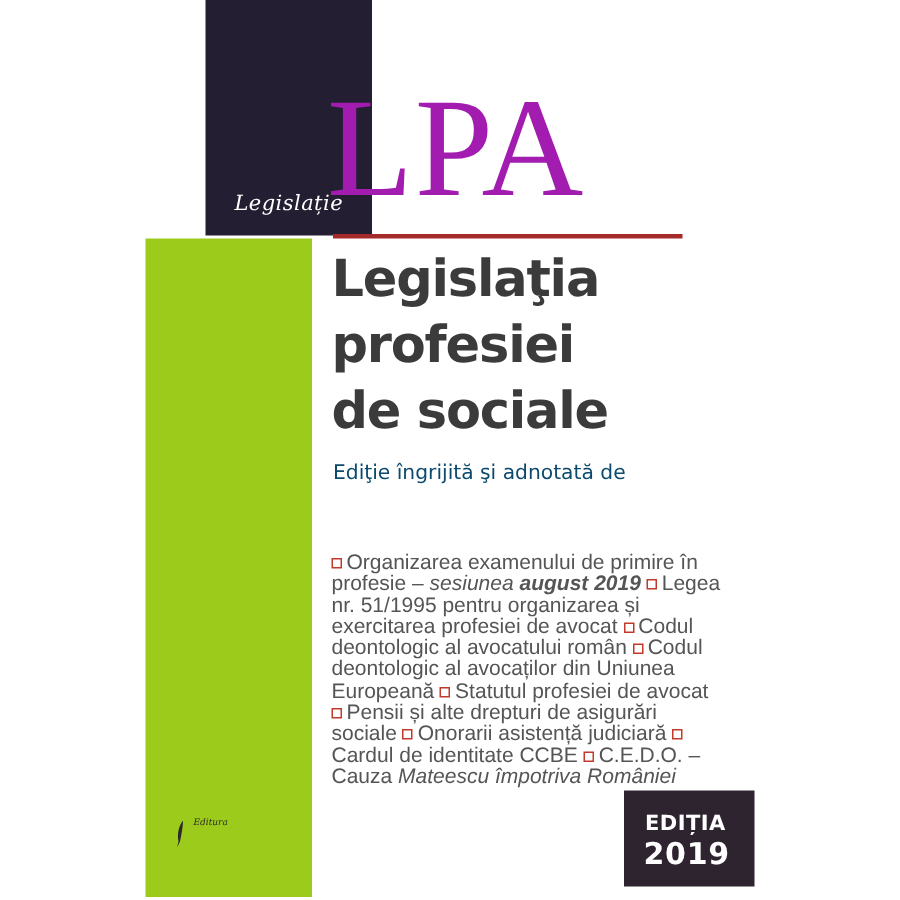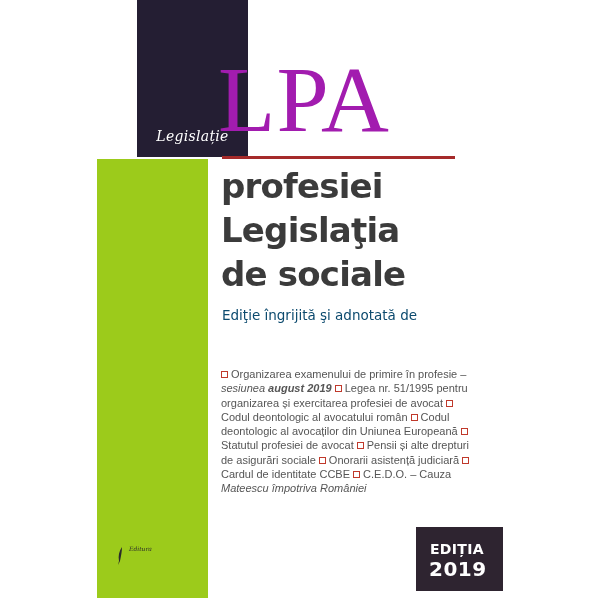--- a/index.html
+++ b/index.html
@@ -50,21 +50,21 @@
     .edition-note {
       position: absolute; left: 222px; top: 307px; font-family: "DejaVu Sans", sans-serif;
       font-size: 13.5px; line-height: 16px; color: #0c4a6e;
     }
     .editor {
       position: absolute; left: 222px; top: 322px; font-family: "DejaVu Sans", sans-serif; font-weight: bold;
       font-size: 13.5px; line-height: 16px; color: #a52a2a;
     }
     .contents {
       position: absolute; left: 221px; top: 367px; width: 260px; font-family: "Liberation Sans", sans-serif;
-      font-size: 11px; line-height: 14.3px; color: #555555;
+      font-size: 14px; line-height: 14.3px; color: #555555;
     }
     .box {
       display: inline-block; width: 7px; height: 7px; border: 1.2px solid #c0392b; margin-right: 3px;
       vertical-align: 0px; box-sizing: border-box; background: #fff;
     }
     .contents i { font-style: italic; }
     .contents b { font-weight: bold; }
     .edition-box {
       position: absolute; left: 416px; top: 527px; width: 87px; height: 64px; background: #2e2430;
       color: #ffffff; font-family: "DejaVu Sans", sans-serif; font-weight: bold;
@@ -85,22 +85,22 @@
         <path d="M5 0 C2 4 1 9 2 14 L1 18 L3 14 C4 9 5 4 5 0 Z" fill="#2a2a2a"></path>
       </svg>
       <span class="pub-small">Editura</span>
     </div>
   </div>
 
   <div class="lpa">LPA</div>
   <div class="red-rule"></div>
 
   <div class="title">
+    <div>Legislaţia</div>
     <div>profesiei</div>
-    <div>Legislaţia</div>
     <div>de sociale</div>
   </div>
 
   <div class="edition-note">Ediţie îngrijită şi adnotată de</div>
 
   <div class="contents">
     <span class="box"></span><span>Organizarea examenului de primire în profesie – </span><i>sesiunea </i><b><i>august 2019</i></b>
     <span class="box"></span><span>Legea nr. 51/1995 pentru organizarea și exercitarea profesiei de avocat</span>
     <span class="box"></span><span>Codul deontologic al avocatului român</span>
     <span class="box"></span><span>Codul deontologic al avocaților din Uniunea Europeană</span>

